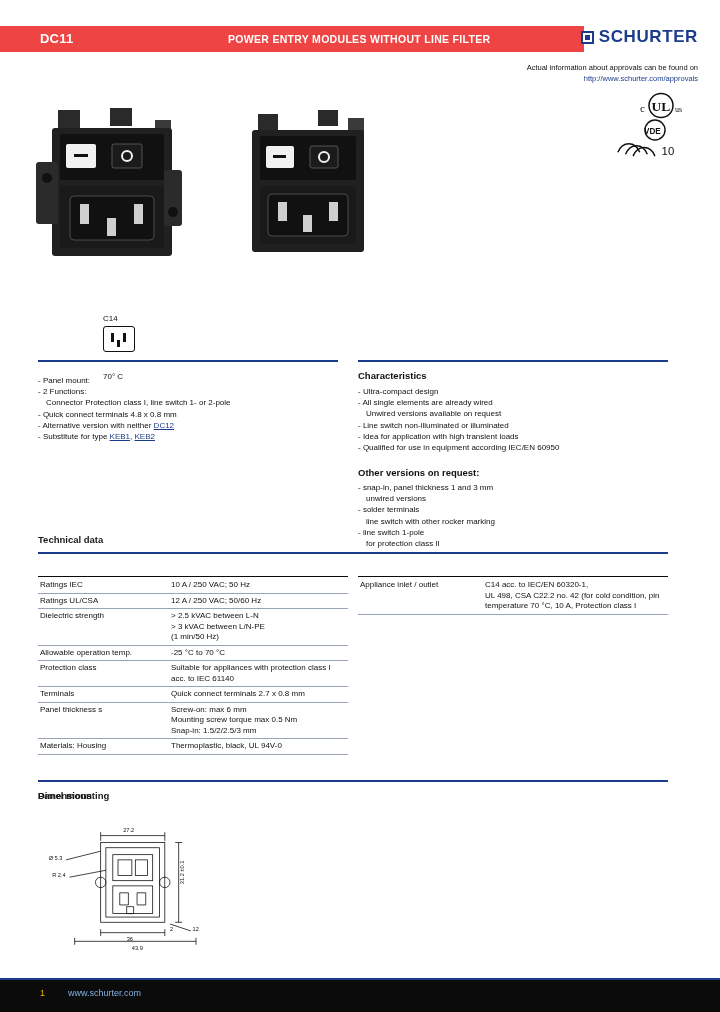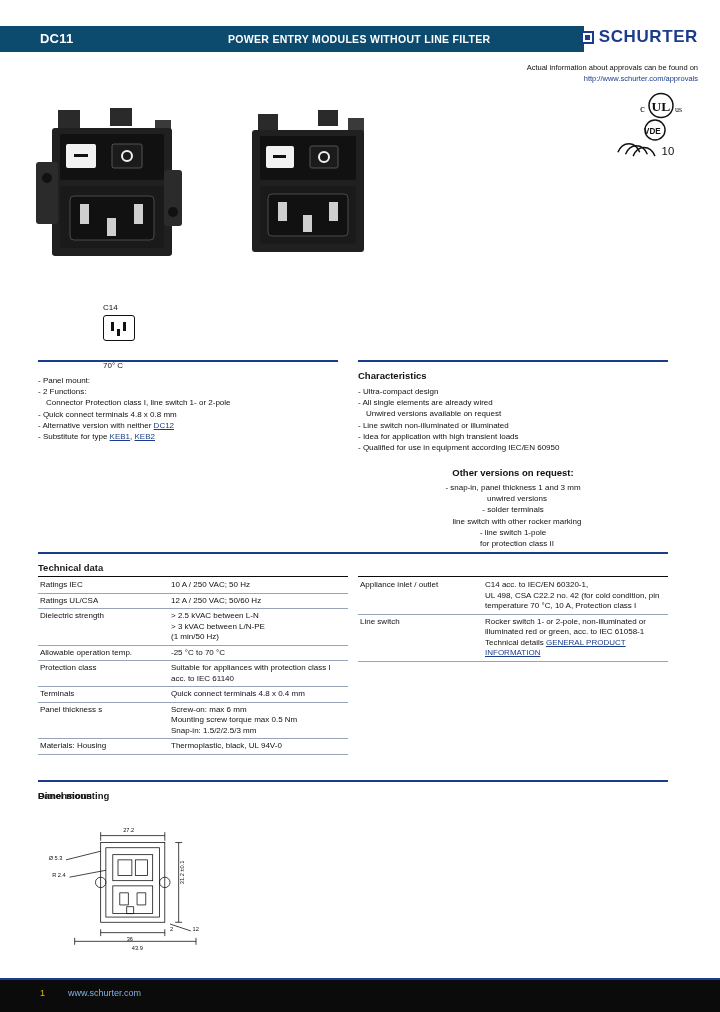--- a/index.html
+++ b/index.html
@@ -9,21 +9,21 @@
     font-family:"Liberation Sans", sans-serif;
     color:#1a1a1a;
     position:relative;
     overflow:hidden;
   }
   .page{position:relative;width:720px;height:1012px;}
 
   
   .header{
     position:absolute;left:0;top:26px;width:584px;height:26px;
-    background:#0c4a6e;
+    background:#ef4444;
   }
   .header .doc-code{
     position:absolute;left:40px;top:5px;
     color:#ffffff;font-size:13px;font-weight:bold;letter-spacing:0.2px;
   }
   .header .doc-title{
     position:absolute;left:228px;top:7px;
     color:#ffffff;font-size:10.5px;font-weight:bold;letter-spacing:0.3px;
   }
   .brand{
@@ -58,21 +58,21 @@
     position:absolute;right:18px;top:0;
     width:46px;height:28px;
   }
   .vde-logo{position:absolute;right:30px;top:27px;width:34px;height:22px;}
   .ccc-logo{position:absolute;right:10px;top:46px;width:76px;height:22px;}
 
   
   .photos{position:absolute;left:0;top:100px;width:430px;height:200px;}
 
   
-  .c14{position:absolute;left:55px;top:303px;padding-left:48px;}
+  .c14{position:absolute;left:55px;top:314px;padding-left:48px;}
   .c14 .c14-label{font-size:8px;color:#111;margin-bottom:3px;}
   .c14 .c14-box{
     width:30px;height:24px;border:1.2px solid #111;border-radius:3px;
     position:relative;background:#fff;
   }
   .c14 .pin{position:absolute;width:3px;height:9px;background:#111;top:6px;}
   .c14 .pin.l{left:7px;}
   .c14 .pin.r{left:19px;}
   .c14 .pin.c{left:13px;top:13px;height:7px;width:3px;}
   .c14 .temp{font-size:8px;margin-top:20px;color:#111;}
@@ -82,24 +82,24 @@
   .rule.thick{height:1.6px;}
 
   
   .sec-title{font-size:9.5px;font-weight:bold;color:#111;}
   .sec-body{font-size:8px;line-height:11.2px;color:#111;}
   .sec-body .ind{display:block;padding-left:8px;}
   .lnk{color:#1b3c8c;}
 
   #desc{position:absolute;left:38px;top:370px;width:300px;}
   #char{position:absolute;left:358px;top:370px;width:310px;}
-  #other{position:absolute;left:358px;top:467px;width:310px;text-align:center;}
-
-  
-  .td-title{position:absolute;left:38px;top:562px;font-size:9.5px;font-weight:bold;}
+  #other{position:absolute;left:358px;top:467px;width:310px;}
+
+  
+  .td-title{position:absolute;left:38px;top:534px;font-size:9.5px;font-weight:bold;}
   table.td{
     position:absolute;border-collapse:collapse;font-size:8px;color:#111;
   }
   table.td td{
     vertical-align:top;padding:2px 3px 2px 2px;border-bottom:0.7px solid #9aa4b8;
     line-height:10.5px;
   }
   table.td td.k{width:126px;}
   #td-left{left:38px;top:578px;width:310px;}
   #td-right{left:358px;top:578px;width:310px;}
@@ -271,48 +271,41 @@
     <tr>
       <td class="k">Allowable operation temp.</td>
       <td>-25 °C to 70 °C</td>
     </tr>
     <tr>
       <td class="k">Protection class</td>
       <td>Suitable for appliances with protection class I acc. to IEC 61140</td>
     </tr>
     <tr>
       <td class="k">Terminals</td>
-      <td>Quick connect terminals 4.8 x 0.4 mm</td>
+      <td>Quick connect terminals 2.7 x 0.8 mm</td>
     </tr>
     <tr>
       <td class="k">Panel thickness s</td>
       <td style="white-space:pre-line">Screw-on: max 6 mm
 Mounting screw torque max 0.5 Nm
 Snap-in: 1.5/2/2.5/3 mm</td>
     </tr>
     <tr>
       <td class="k">Materials: Housing</td>
       <td>Thermoplastic, black, UL 94V-0</td>
     </tr>
   </tbody>
     </table>
 
   <table class="td" id="td-right">
     <tbody>
         <tr>
       <td class="k">Appliance inlet / outlet</td>
       <td style="white-space:pre-line">C14 acc. to IEC/EN 60320-1,
 UL 498, CSA C22.2 no. 42 (for cold condition, pin temperature 70 °C, 10 A, Protection class I</td>
-    </tr>
-    <tr>
-      <td class="k">Line switch</td>
-      <td>
-        <span style="white-space:pre-line">Rocker switch 1- or 2-pole, non-illuminated or illuminated red or green, acc. to IEC 61058-1
-Technical details </span><a href="#" class="lnk">GENERAL PRODUCT INFORMATION</a>
-      </td>
     </tr>
   </tbody>
     </table>
 
   <div class="dim-title">Dimensions</div>
   <div class="dim-title2">Panel mounting</div>
 
   <svg class="drawing" viewBox="0 0 300 150">
     <g stroke="#111" fill="none" stroke-width="0.9">
 

